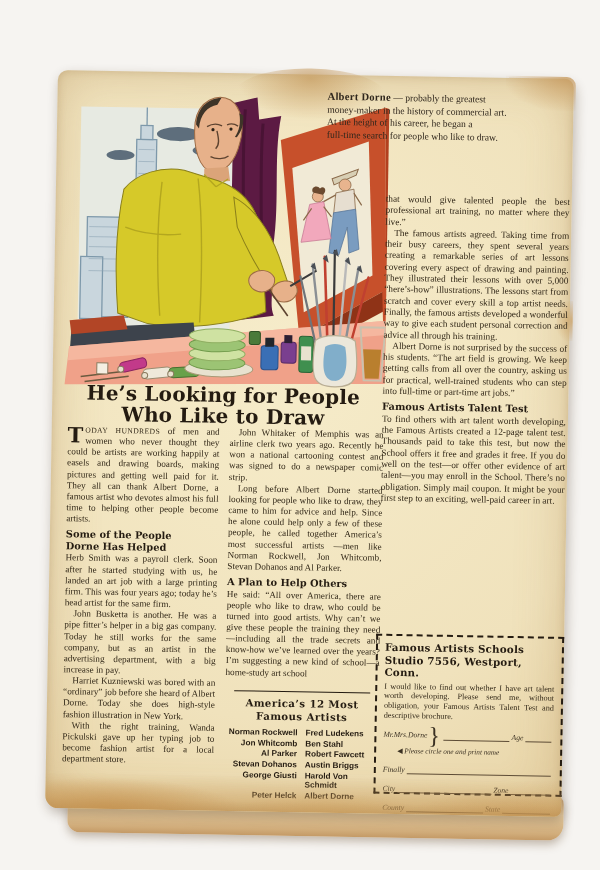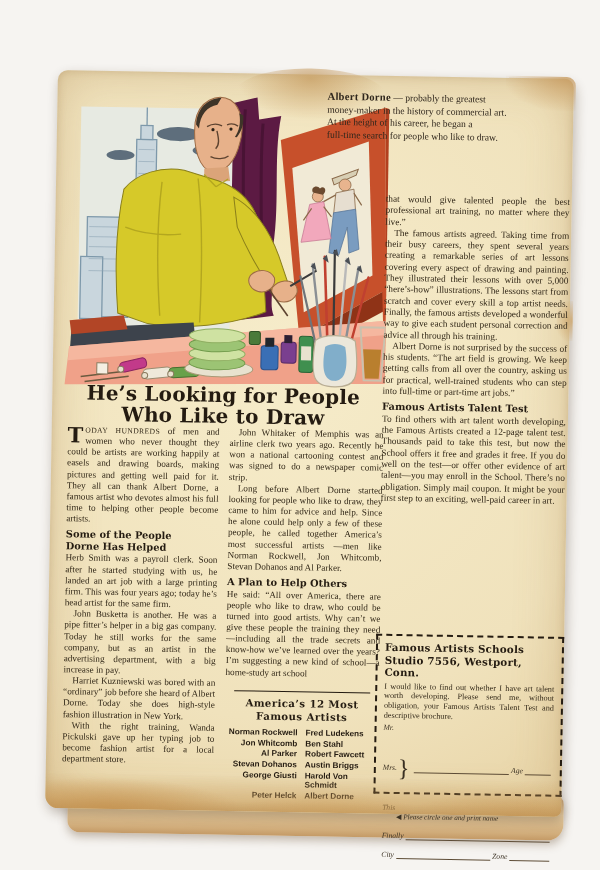--- a/index.html
+++ b/index.html
@@ -99,21 +99,21 @@
     position:absolute; left:328px; top:558px; width:188px; height:160px;
     border:2px dashed #241b11; padding:5px 7px 4px 7px; color:#241b11;
   }
   .coupon-title {
     font-family:"DejaVu Serif", serif; font-weight:bold; font-size:10.3px; line-height:12.5px;
     letter-spacing:.2px;
   }
   .coupon-body { font-size:8.2px; line-height:9.7px; text-align:justify; margin-top:3px; color:#322818; }
   .form { margin-top:4px; font-style:italic; font-size:7.6px; color:#3a3022; }
   .name-row { display:flex; align-items:center; }
-  .name-labels { display:flex; flex-direction:column; line-height:8px;gap:32px; }
+  .name-labels { display:flex; flex-direction:row; line-height:8px; }
   .brace { font-style:normal; font-size:24px; font-weight:300; line-height:22px; padding:0 2px 0 1px; }
   .fill { flex:1; border-bottom:1px solid #5d4c36; height:9px; margin:0 2px; }
   .fill.short { flex:0 0 26px; }
   .fill.zone  { flex:0 0 40px; }
   .fill.state { flex:0 0 48px; }
   .note-row { margin:1px 0 0 14px; font-size:7.2px; }
   .note-row .arrow { font-style:normal; font-size:7px; }
   .form-row { display:flex; align-items:flex-end; margin-top:10px; }
 </style>
 </head>
@@ -349,21 +349,21 @@
     <div class="coupon">
       <div class="coupon-title">Famous Artists Schools</div>
       <div class="coupon-title">Studio 7556, Westport, Conn.</div>
       <div class="coupon-body">I would like to find out whether I have art talent worth developing. Please send me, without obligation, your Famous Artists Talent Test and descriptive brochure.</div>
 
       <div class="form">
         <div class="name-row">
           <span class="name-labels">
             <span>Mr.</span>
             <span>Mrs.</span>
-            <span>This</span>
+            <span>Dorne</span>
           </span>
           <span class="brace">}</span>
           <span class="fill"></span>
           <span>Age</span>
           <span class="fill short"></span>
         </div>
         <div class="note-row">
           <span class="arrow">◀</span>
           <span>Please circle one and print name</span>
         </div>

